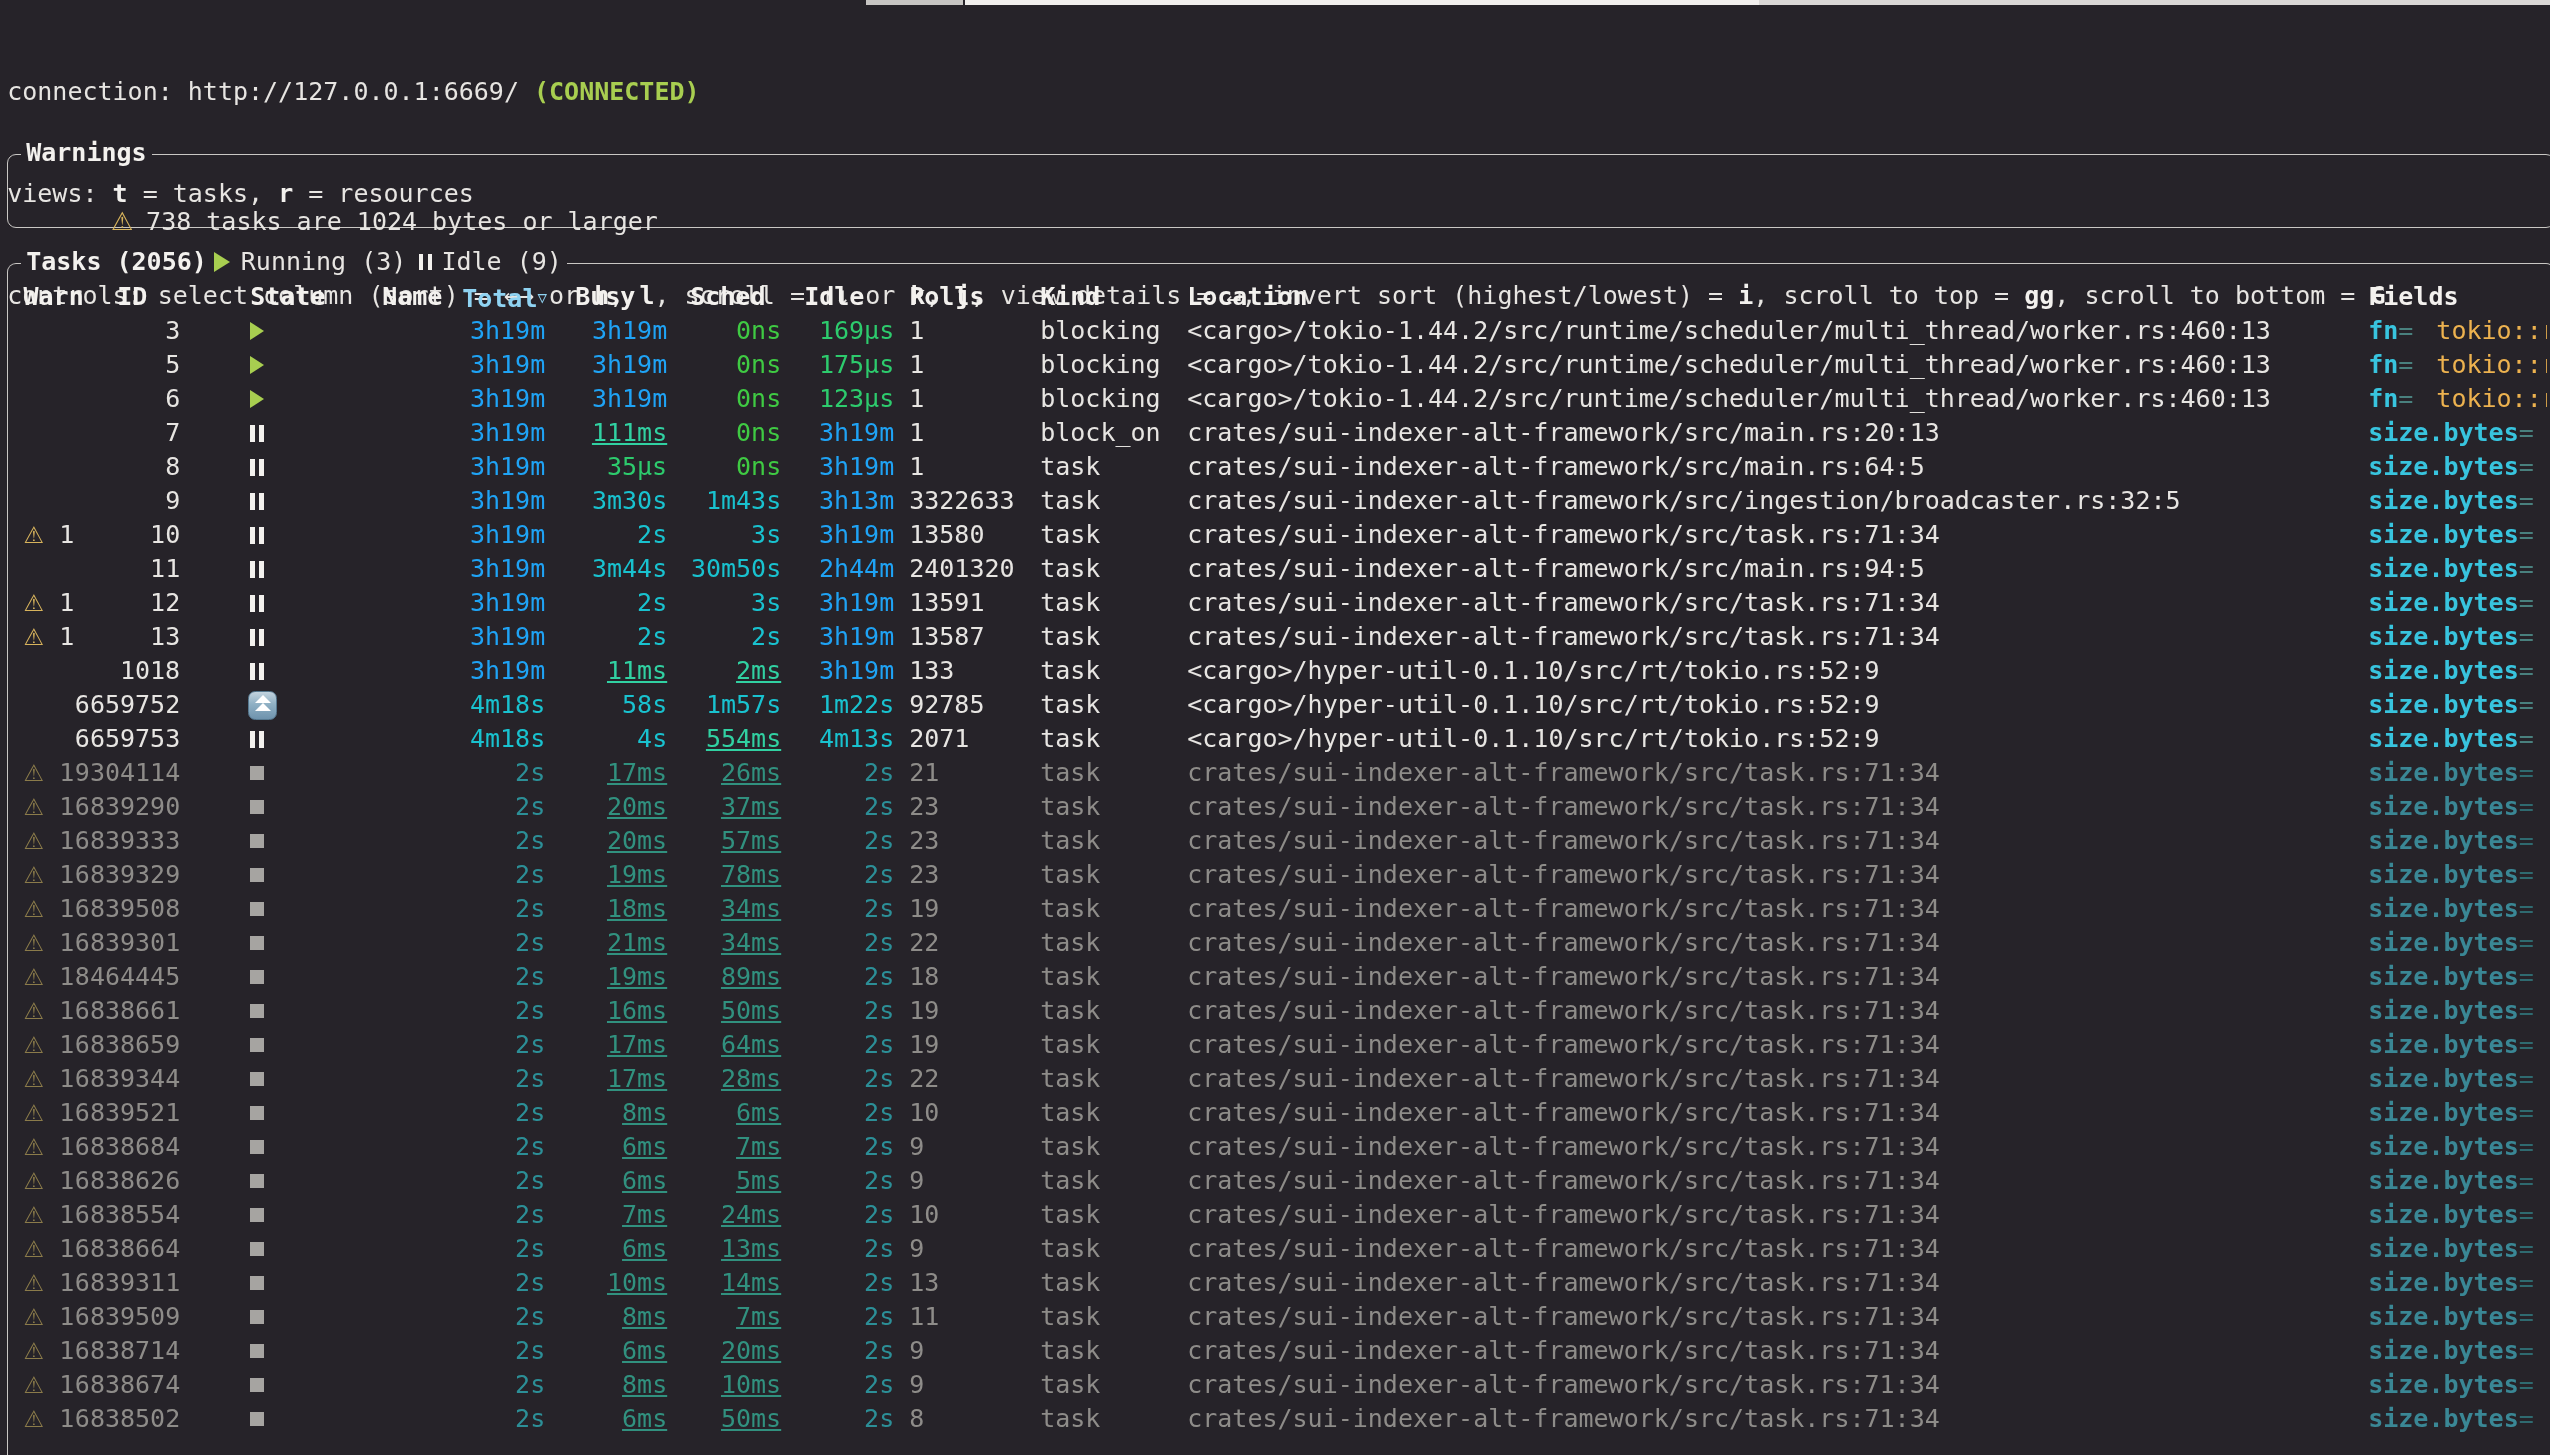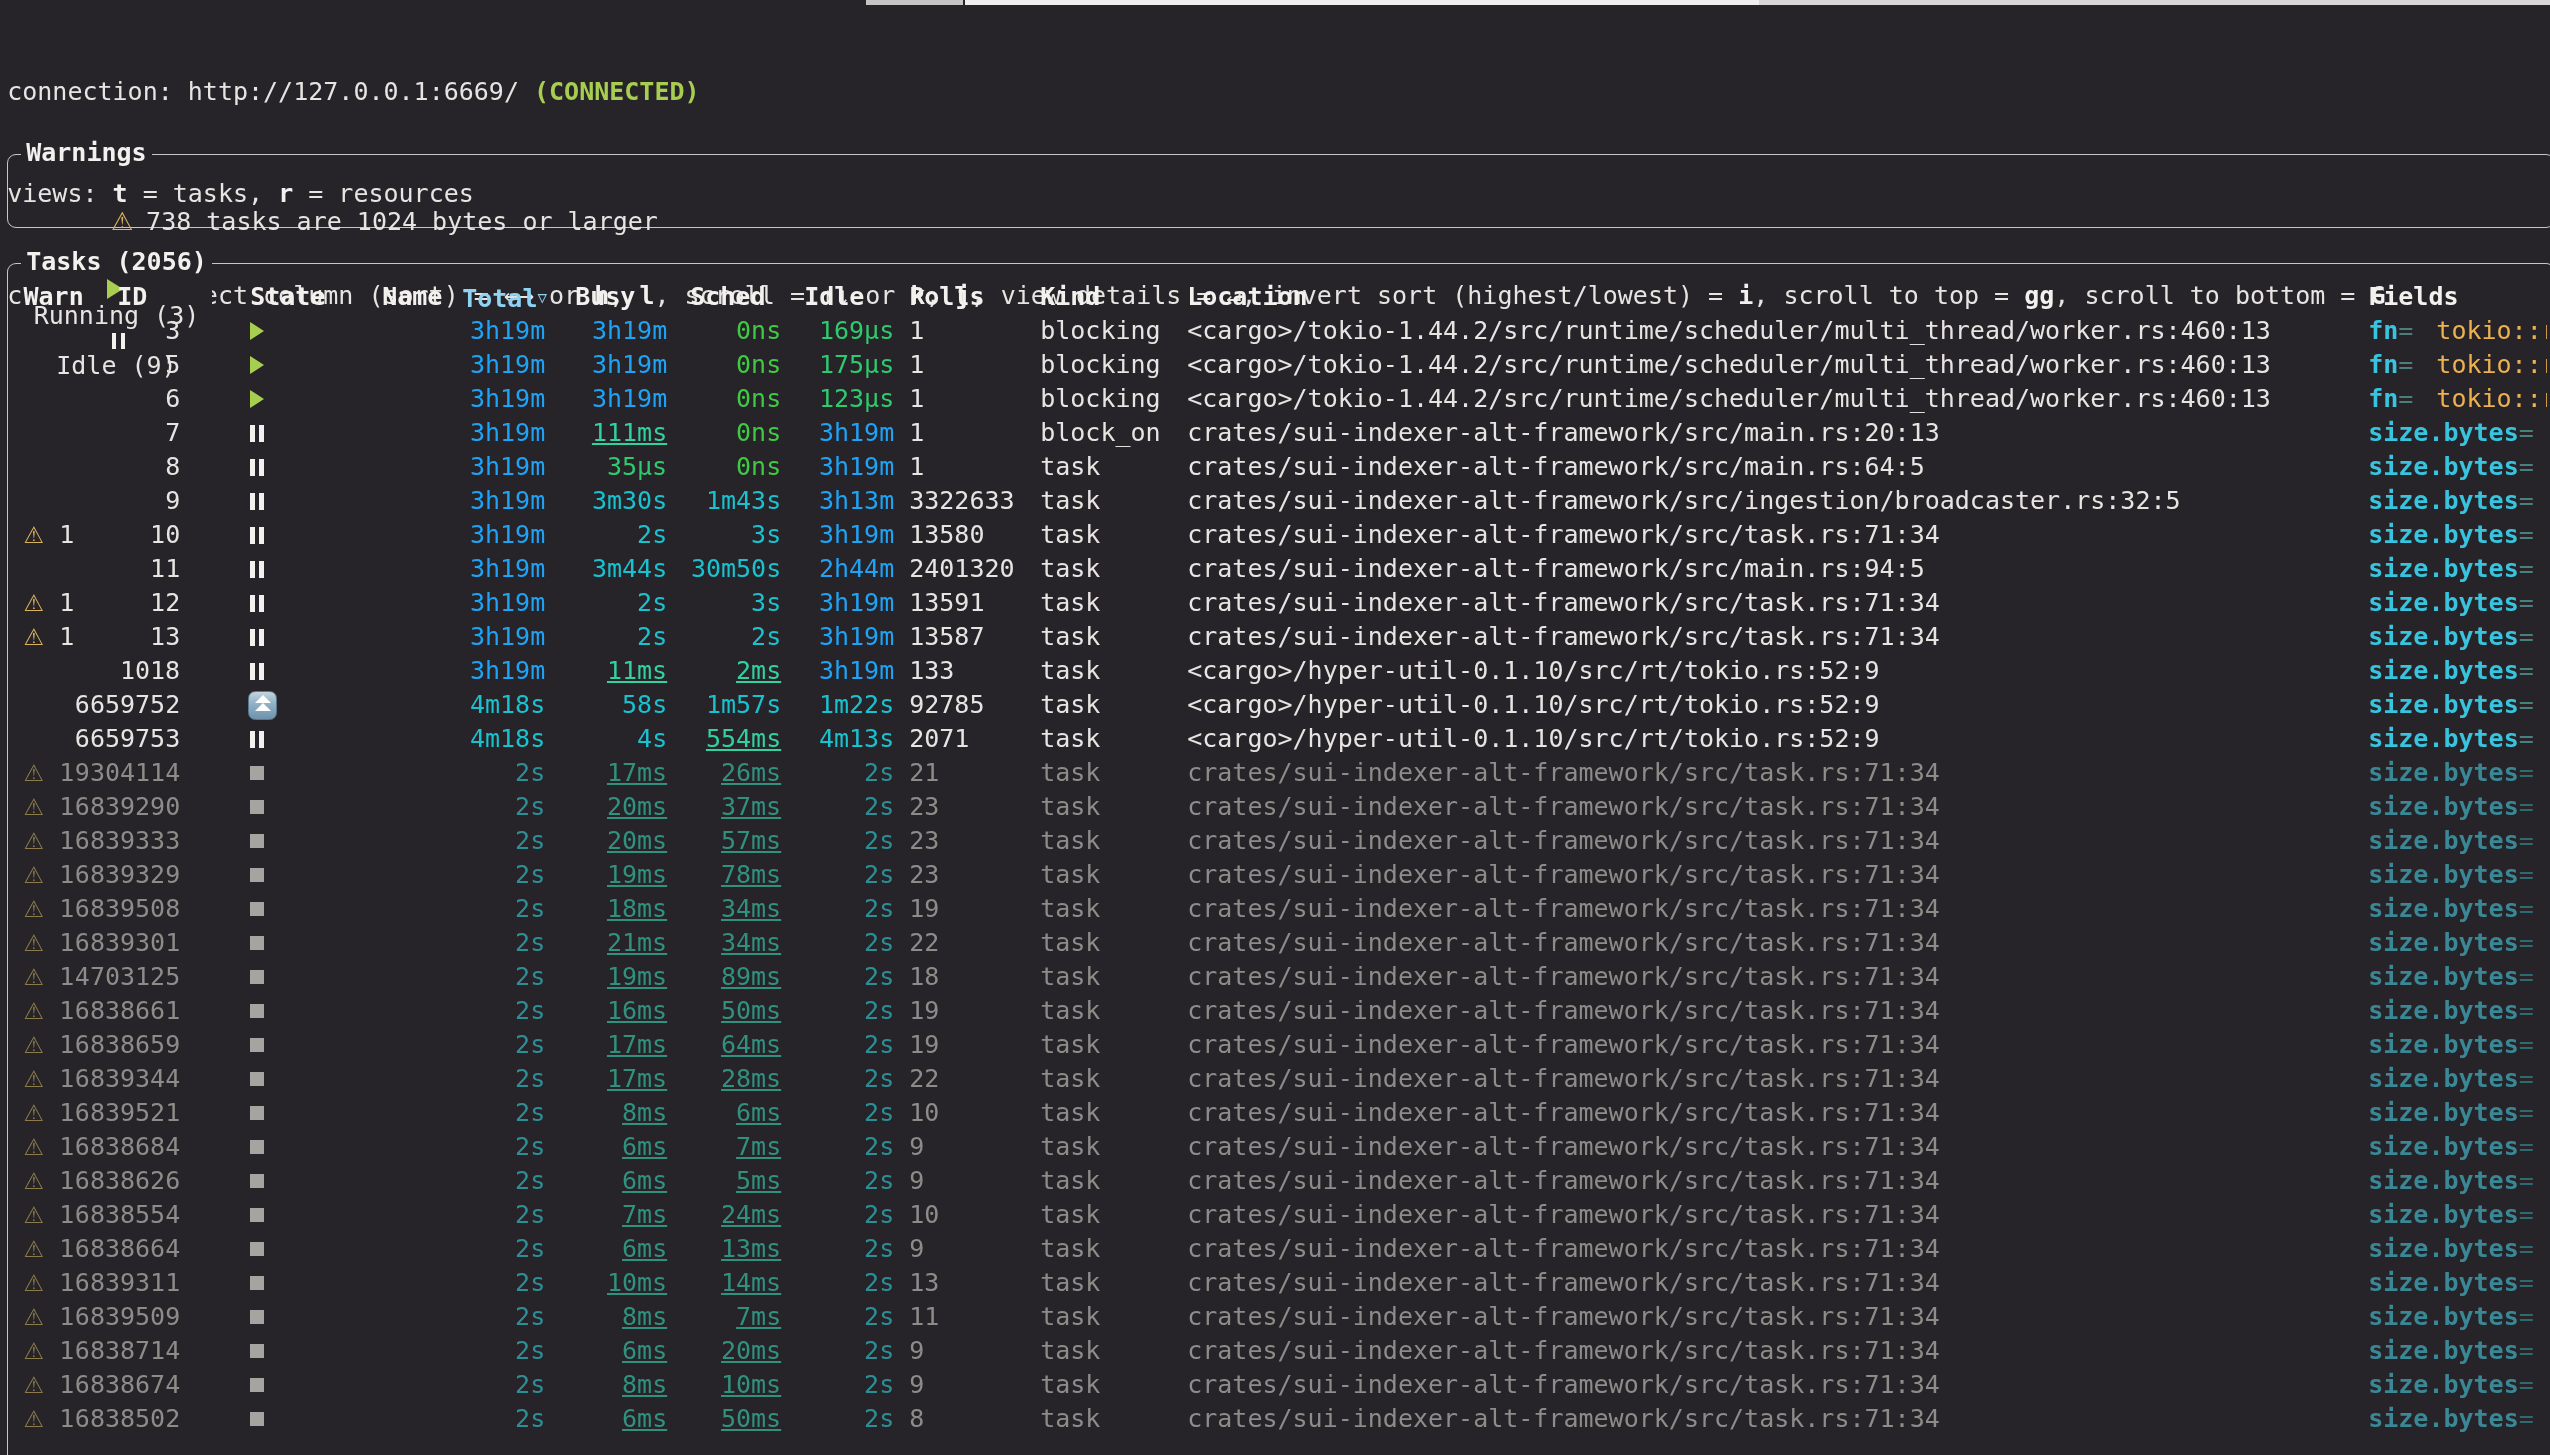--- a/index.html
+++ b/index.html
@@ -24,21 +24,21 @@
   .hdr .line{height:34px;}
   .connected{color:var(--accent);font-weight:bold;}
   
   .box{position:absolute;border:1.8px solid var(--border);}
   .box-title{position:absolute;top:-19px;left:12.6px;background:var(--bg);padding:0 5.4px;line-height:34px;white-space:pre;}
   .warnings{left:7.2px;top:154px;right:-5.4px;height:72px;border-radius:9px;}
   .warn-line{position:absolute;left:12.6px;top:21.5px;line-height:30.5px;white-space:pre;}
   .wicon{font-family:"DejaVu Sans",sans-serif;color:var(--gold);}
   .warn-line .wicon{margin-right:12.6px;}
   .tasks{left:7.2px;top:263px;right:-5.4px;bottom:-10.8px;border-radius:9px 9px 0 0;border-bottom:none;}
-  .tasks-title{display:flex;align-items:center;flex-direction:column;}
+  .tasks-title{display:flex;align-items:center;}
   .t-run-icon{width:0;height:0;border-left:16px solid var(--accent);border-top:10px solid transparent;border-bottom:10px solid transparent;margin:0 10.8px 0 7.2px;}
   .t-pause-icon{display:inline-flex;gap:4.5px;margin:0 9px 0 12.6px;}
   .t-pause-icon i{width:4.5px;height:16px;background:var(--fgb);}
   
   .thead{position:absolute;left:0;top:16px;height:34px;right:0;}
   .tbody{position:absolute;left:0;top:50px;right:0;bottom:0;overflow:hidden;}
   .trow{position:relative;height:34px;line-height:34px;}
   .hc{position:absolute;top:0;line-height:34px;font-weight:bold;color:var(--fgb);white-space:pre;}
   .hc0{left:15.3px}.hc1{left:109px}.hc2{left:242px}.hc3{left:374px}.hc4{left:454px}
   .hc5{left:567px}.hc6{left:682px}.hc7{left:796px}.hc8{left:901px}.hc9{left:1032px}
@@ -387,21 +387,21 @@
           <span class="rc rc-busy"><span class="d-ms">21ms</span></span>
           <span class="rc rc-sched"><span class="d-ms">34ms</span></span>
           <span class="rc rc-idle"><span class="d-s">2s</span></span>
           <span class="rc rc-polls">22</span>
           <span class="rc rc-kind">task</span>
           <span class="rc rc-loc">crates/sui-indexer-alt-framework/src/task.rs:71:34</span>
           <span class="rc rc-fields"><span class="fk">size.bytes</span><span class="feq">=</span><span class="fv"></span></span>
         </div>
         <div class="trow dim">
           <span class="rc rc-warn"><span class="wicon">⚠</span> 1</span>
-          <span class="rc rc-id">4703125</span>
+          <span class="rc rc-id">8464445</span>
           <span class="rc rc-state"><span class="ic-done"></span></span>
           <span class="rc rc-name"></span>
           <span class="rc rc-total"><span class="d-s">2s</span></span>
           <span class="rc rc-busy"><span class="d-ms">19ms</span></span>
           <span class="rc rc-sched"><span class="d-ms">89ms</span></span>
           <span class="rc rc-idle"><span class="d-s">2s</span></span>
           <span class="rc rc-polls">18</span>
           <span class="rc rc-kind">task</span>
           <span class="rc rc-loc">crates/sui-indexer-alt-framework/src/task.rs:71:34</span>
           <span class="rc rc-fields"><span class="fk">size.bytes</span><span class="feq">=</span><span class="fv"></span></span>

